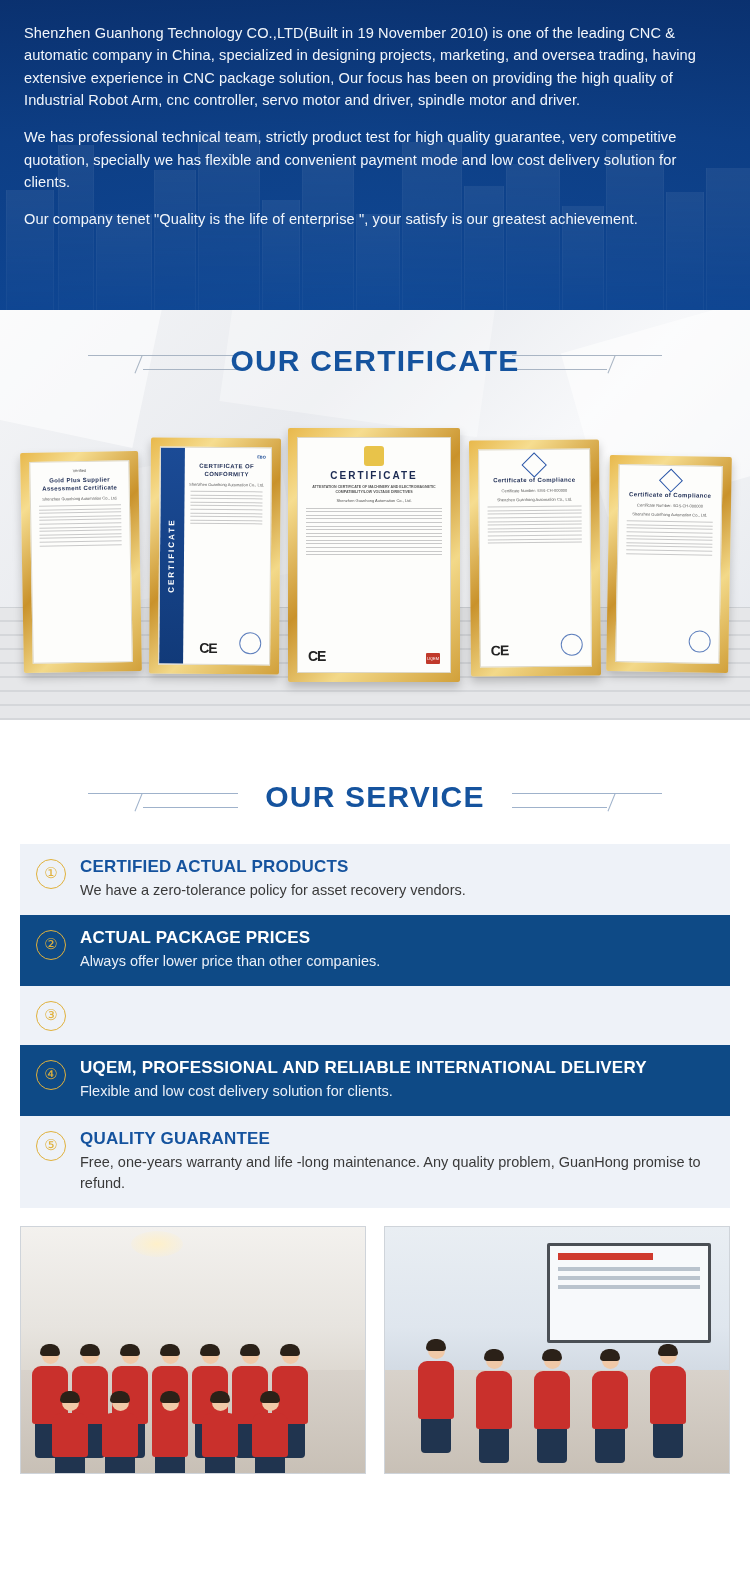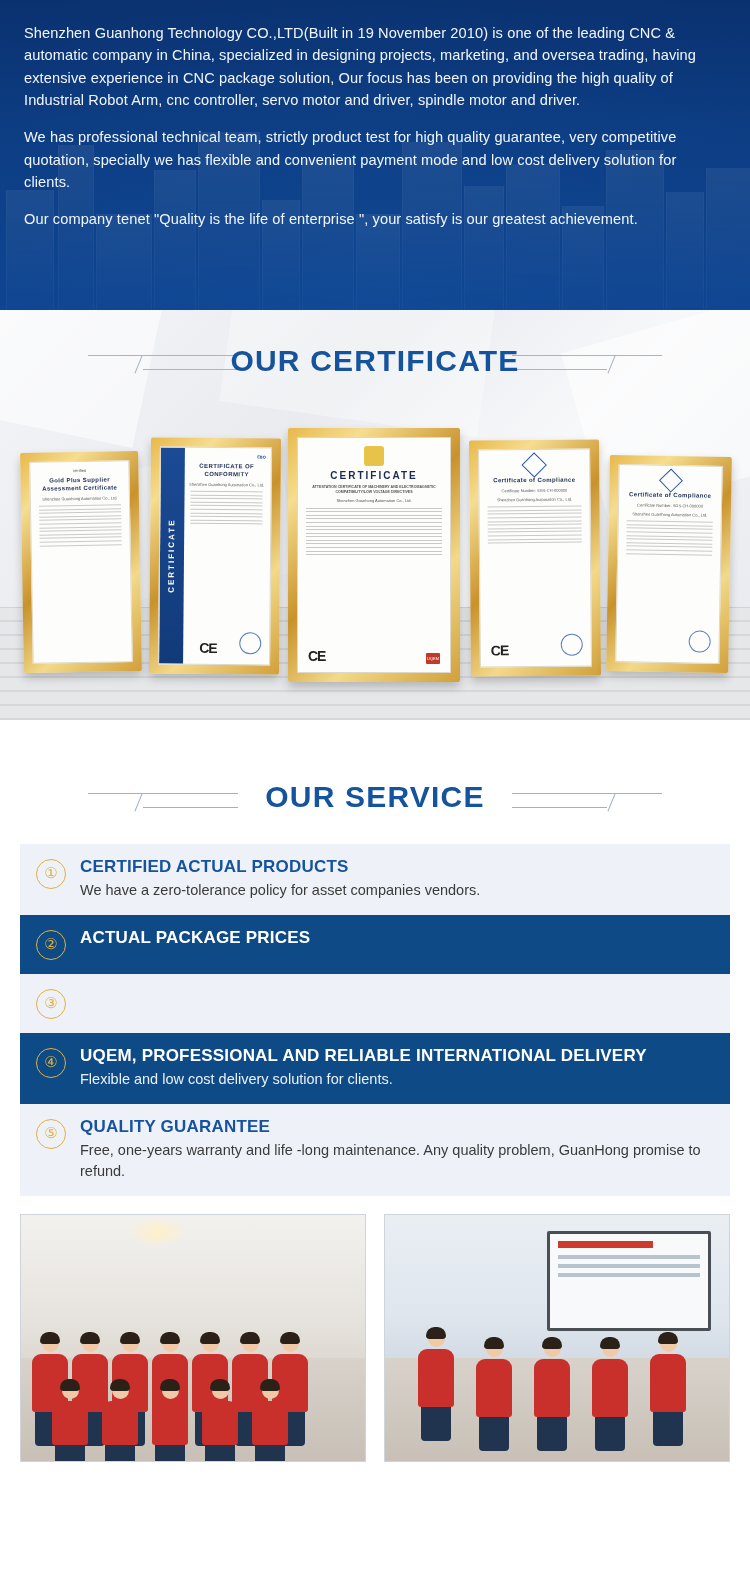--- a/index.html
+++ b/index.html
@@ -550,28 +550,29 @@
         </div>
       <h2>OUR SERVICE</h2>
     </div>
 
     <div class="svc-list">
 
       <div class="svc-row light">
         <div class="svc-num">①</div>
         <div class="svc-body">
           <div class="svc-title">CERTIFIED ACTUAL PRODUCTS</div>
-          <div class="svc-desc">We have a zero-tolerance policy for asset companies vendors.</div>
+          <div class="svc-desc">We have a zero-tolerance policy for asset recovery vendors.</div>
         </div>
       </div>
 
       <div class="svc-row dark">
         <div class="svc-num">②</div>
         <div class="svc-body">
           <div class="svc-title">ACTUAL PACKAGE PRICES</div>
+          <div class="svc-desc">Always offer lower price than other companies.</div>
         </div>
       </div>
 
       <div class="svc-row light">
         <div class="svc-num">③</div>
         <div class="svc-body">
         </div>
       </div>
 
       <div class="svc-row dark">

